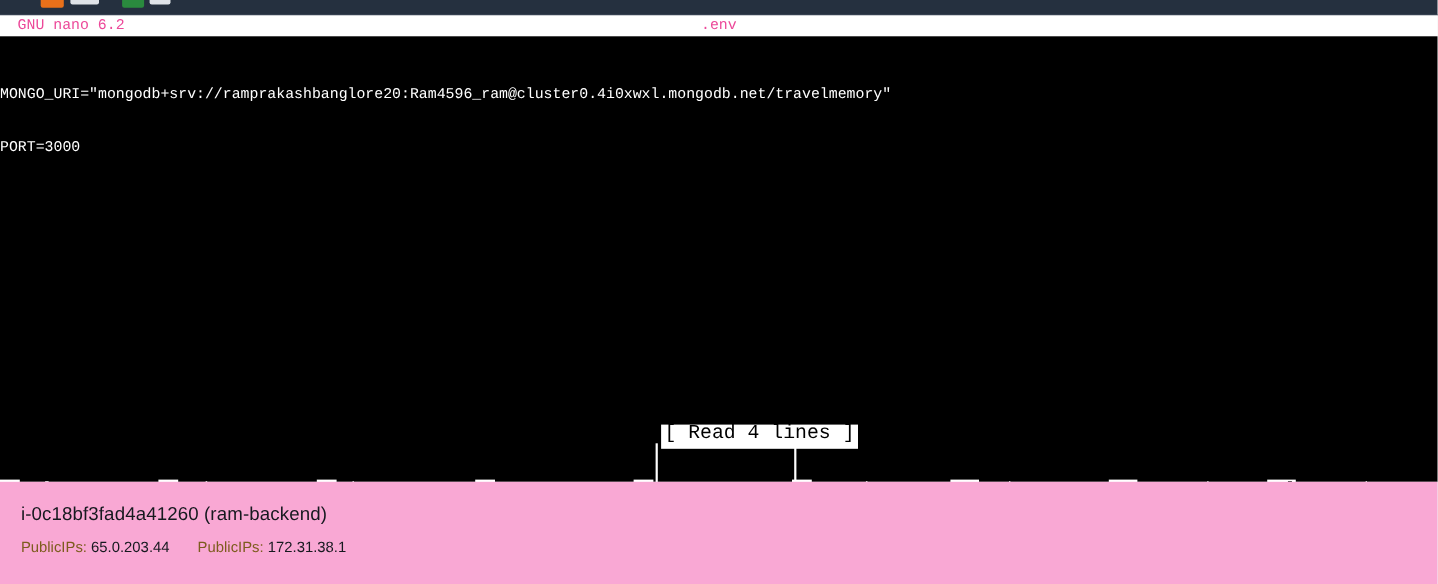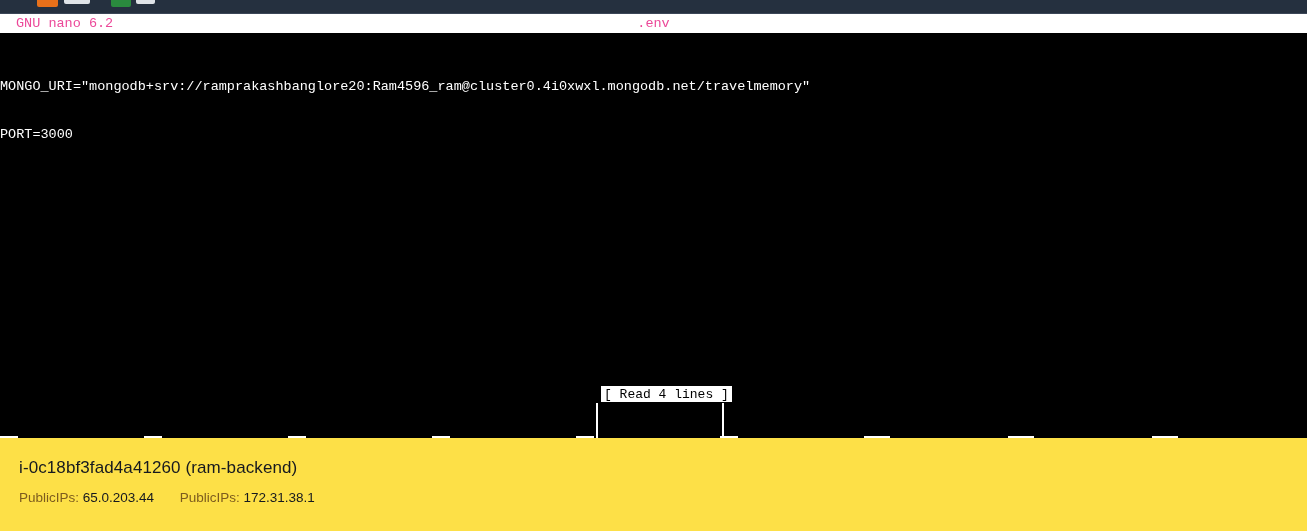--- a/index.html
+++ b/index.html
@@ -43,21 +43,21 @@
     white-space:pre;
   }
   .doc-lines { position:absolute; left:0px; top:14px; }
   .doc-lines .line { height:16px; white-space:pre; }
 
   
   .status-msg {
     position:absolute; left:601px; top:353px;
     background:#ffffff; color:#000000;
     font-family:"Liberation Mono", monospace;
-    font-size:13px; line-height:17px; height:16px;
+    font-size:18px; line-height:17px; height:22px;
     padding:0 3px; white-space:pre;
   }
 
   
   .shortcut-bar {
     position:absolute; left:0px; top:371px; width:1307px;
     font-family:"Liberation Mono", monospace;
     font-size:13.5px;
   }
   .sc-row { position:relative; height:17px; white-space:nowrap; }
@@ -72,21 +72,21 @@
   }
   .exec-box {
     position:absolute; left:596px; top:370px; width:128px; height:36px;
     border-left:2px solid #ffffff; border-right:2px solid #ffffff;
     pointer-events:none;
   }
 
   
   .info-panel {
     position:absolute; left:0; top:438px; width:1307px; height:93px;
-    background:#fde047;
+    background:#f9a8d4;
   }
   .info-title {
     position:absolute; left:19px; top:20px;
     font-size:17px; color:#16191f; letter-spacing:0.1px;
   }
   .info-sub { position:absolute; left:19px; top:52px; font-size:13.5px; }
   .ip-label { color:#7d5c1e; }
   .ip-value { color:#16191f;margin-top:36px; }
   .ip-gap { display:inline-block; width:18px; }
 </style>

